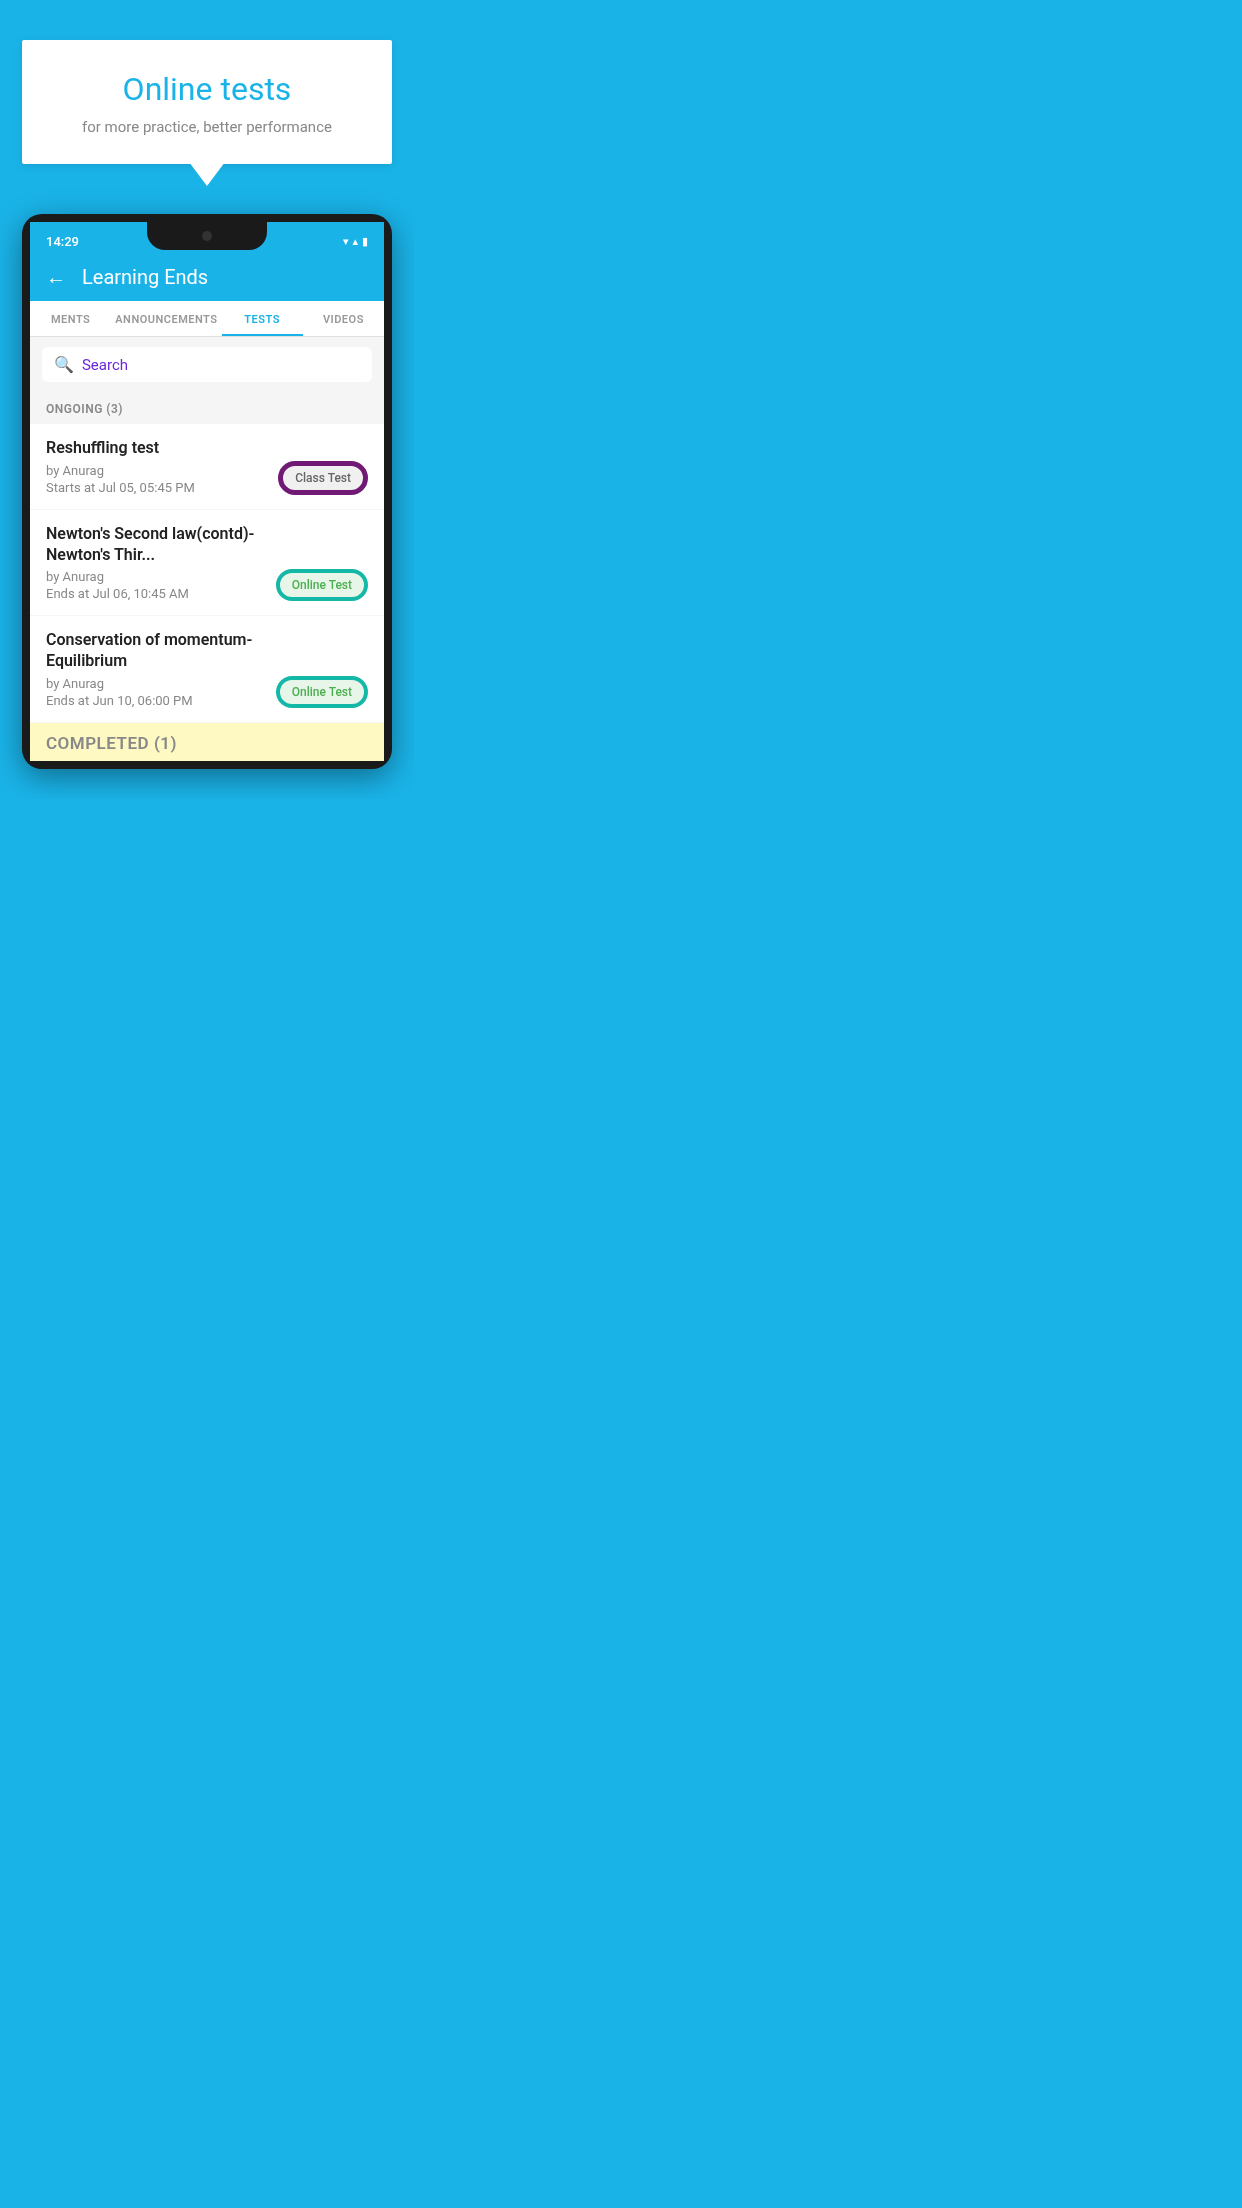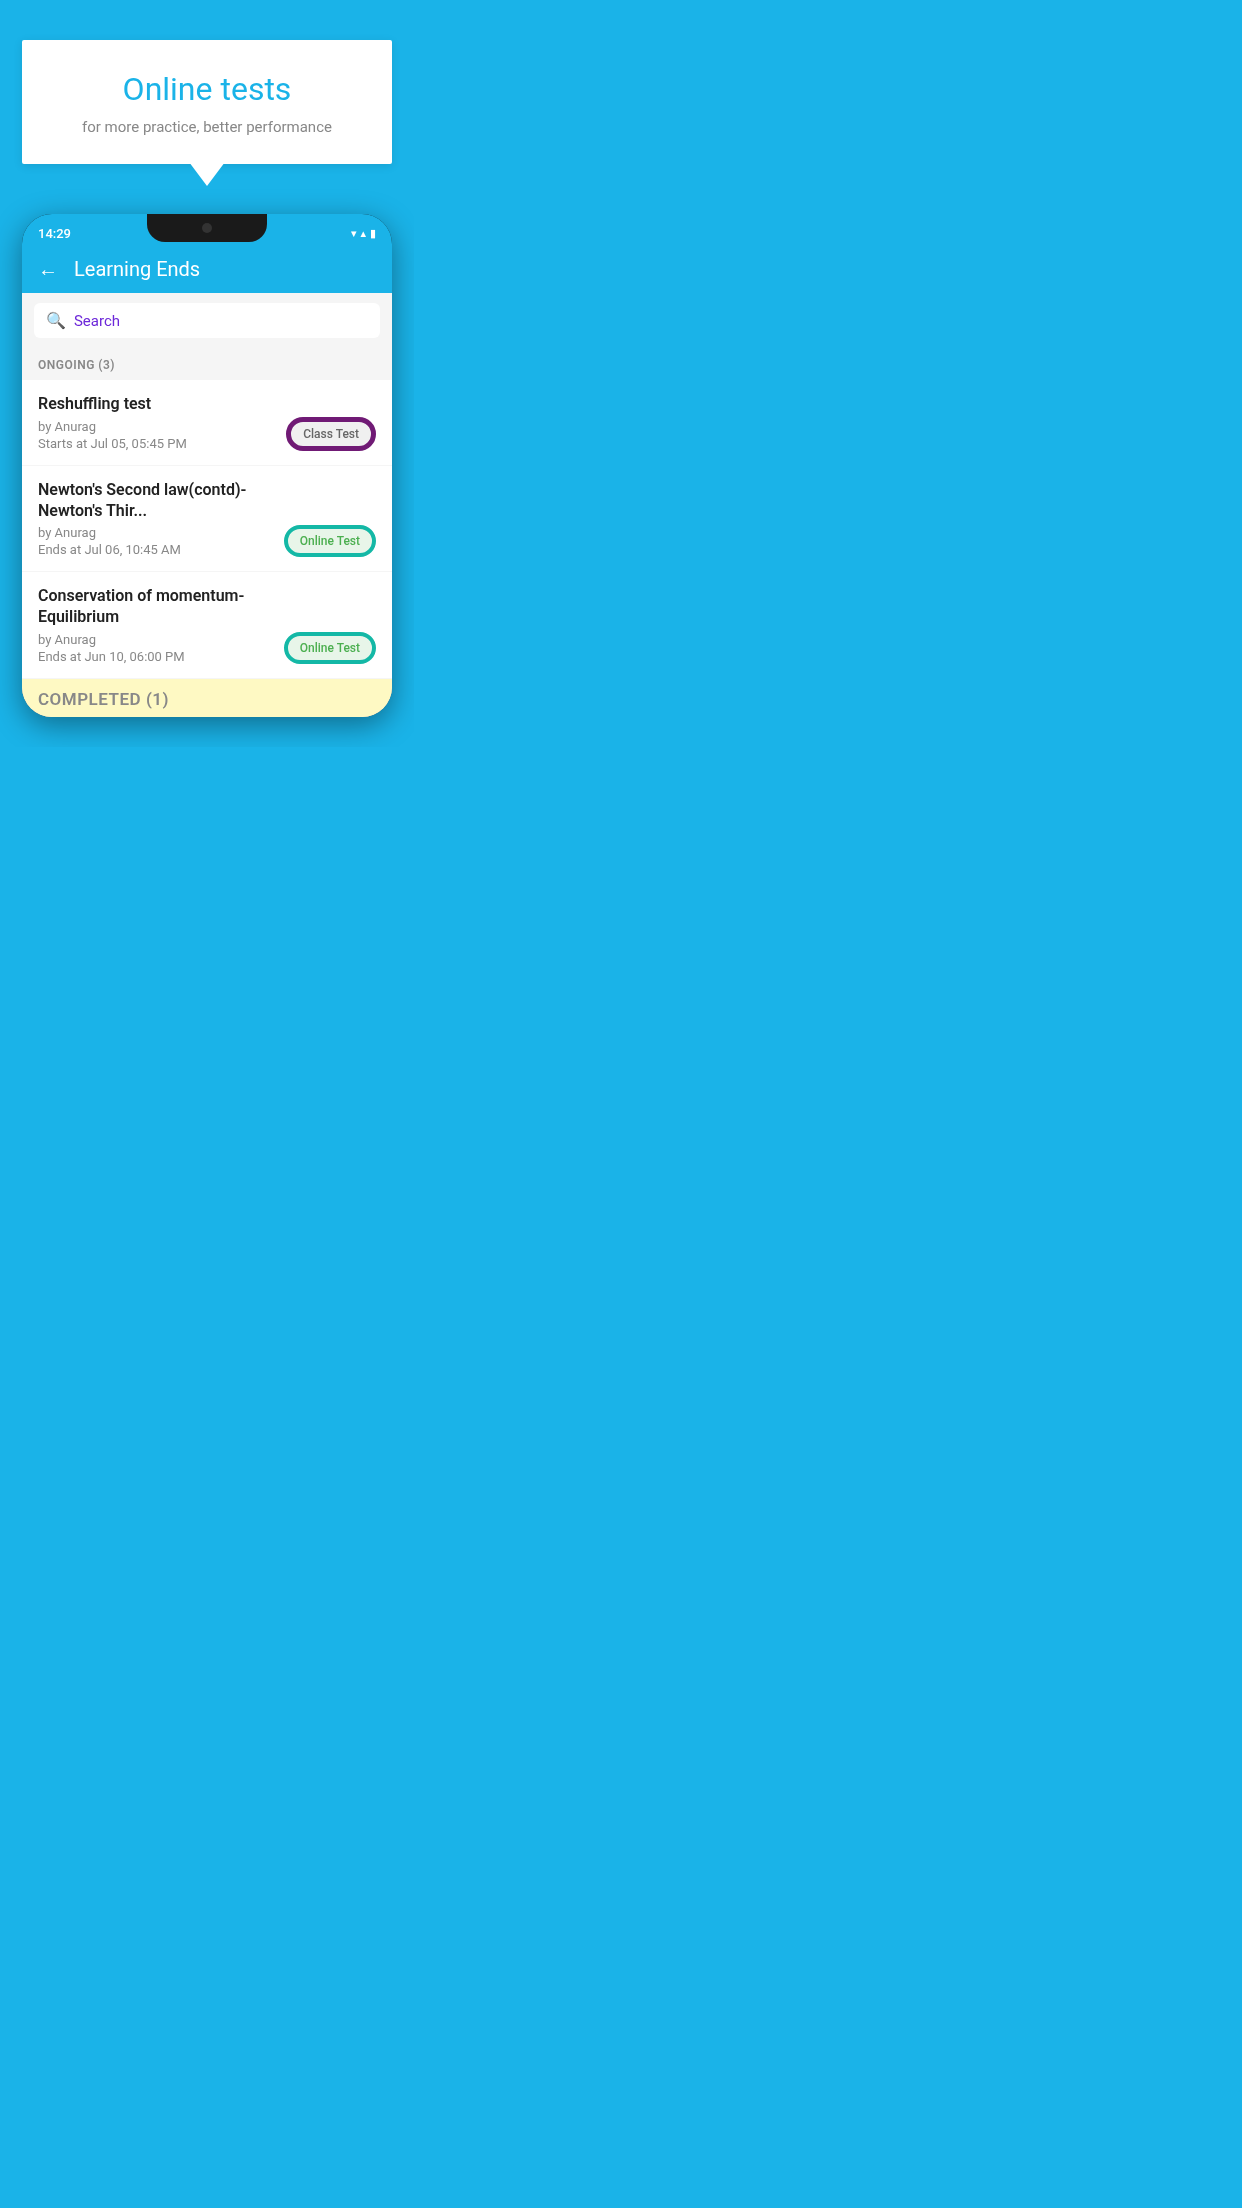--- a/index.html
+++ b/index.html
@@ -53,22 +53,22 @@
 
     
     .phone-wrapper {
       width: 100%;
       max-width: 370px;
       margin-top: 10px;
     }
 
     .phone-frame {
       background: #1a1a1a;
-      border-radius: 30px;
-      padding: 0;
+      border-radius: 20px;
+      padding: 8px;
       overflow: hidden;
       box-shadow: 0 8px 30px rgba(0,0,0,0.4);
       position: relative;
     }
 
     
     .phone-top-bar {
       background: #1ab3e8;
       display: flex;
       align-items: center;
@@ -299,20 +299,34 @@
         <span class="status-icon">▴</span>
         <span class="status-icon">▮</span>
       </div>
     </div>
 
     <div class="app-header">
       <span class="back-arrow">←</span>
       <span class="app-title">Learning Ends</span>
     </div>
 
+    <div class="tabs-container">
+      <div class="tab-item">
+        <span>MENTS</span>
+      </div>
+      <div class="tab-item">
+        <span>ANNOUNCEMENTS</span>
+      </div>
+      <div class="tab-item active">
+        <span>TESTS</span>
+      </div>
+      <div class="tab-item">
+        <span>VIDEOS</span>
+      </div>
+    </div>
 
     <div class="search-container">
       <div class="search-input-wrapper">
         <span class="search-icon-span">🔍</span>
         <span class="search-placeholder">Search</span>
       </div>
     </div>
 
     <div class="content-area">
 

